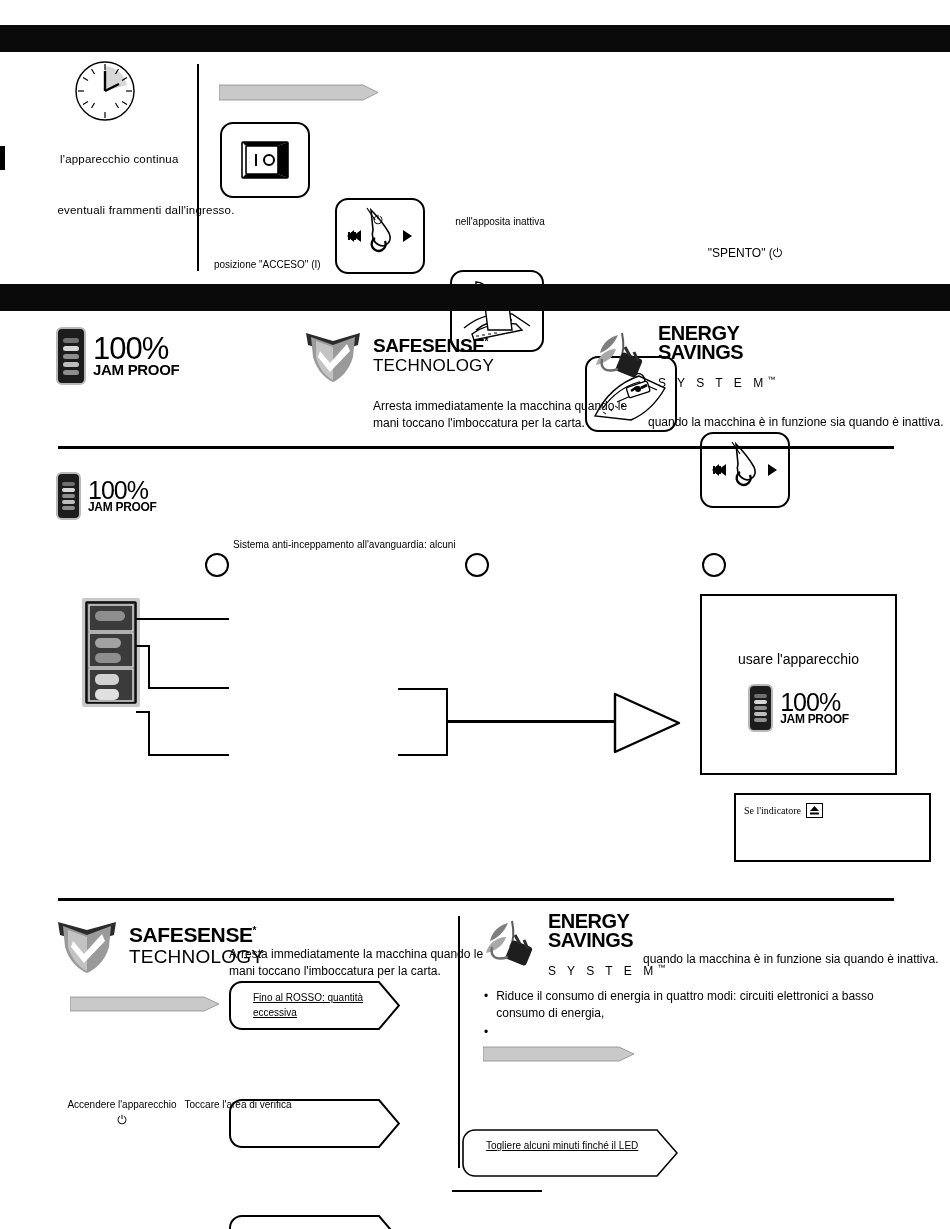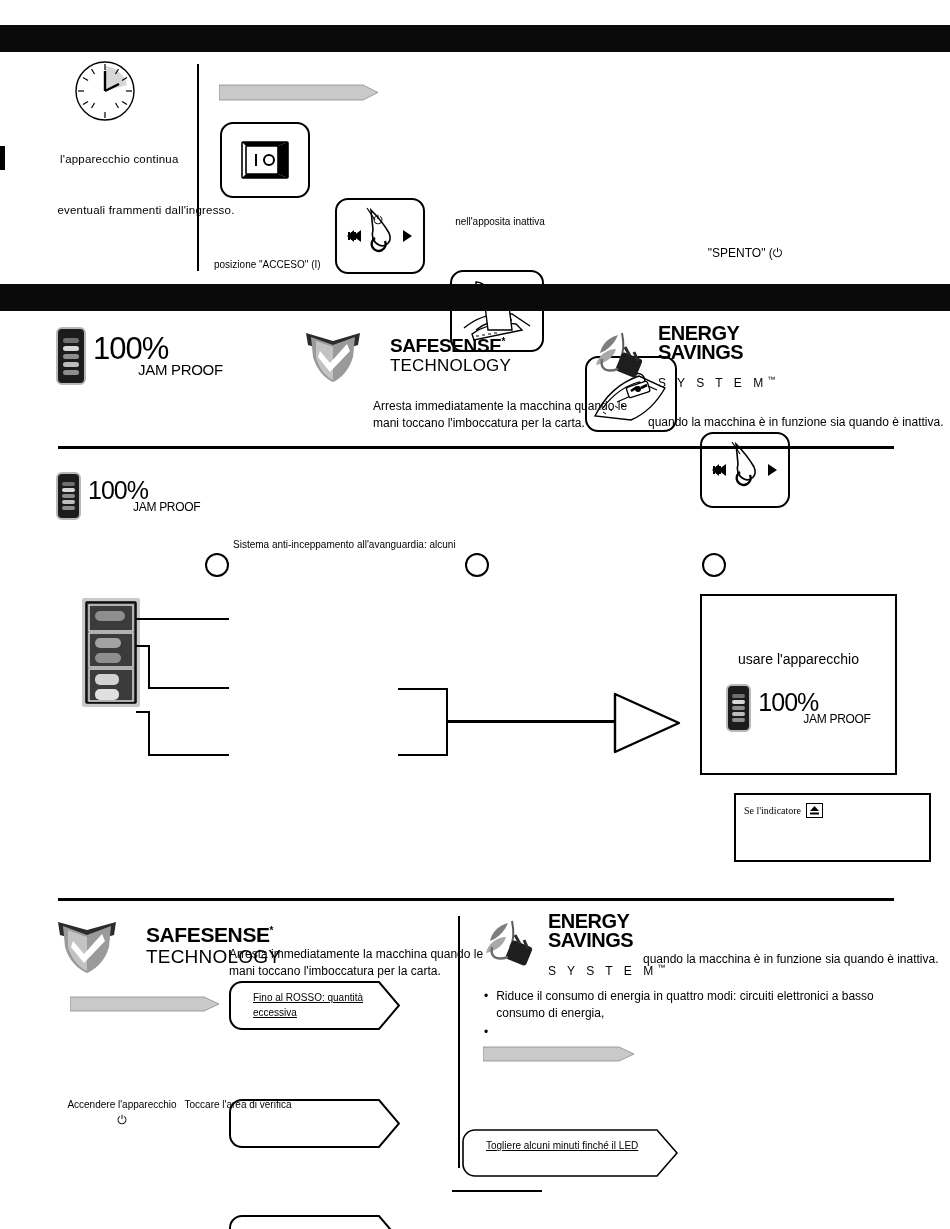--- a/index.html
+++ b/index.html
@@ -18,28 +18,28 @@
   .tile{border:2px solid #000;border-radius:13px;background:#fff;position:relative;overflow:hidden;}
   .tile svg{display:block;width:100%;height:100%;}
 
   
   .jam{display:flex;align-items:center;gap:7px;}
   .jam .bars{width:26px;height:48px;background:#1c1c1c;border:2px solid #b8b8b8;border-radius:6px;
              display:flex;flex-direction:column;justify-content:center;align-items:center;gap:3px;padding:3px 0;}
   .jam .bars i{display:block;width:16px;height:5px;border-radius:3px;}
   .jam .txt{line-height:.92;}
   .jam .pct{font-size:31px;font-weight:400;letter-spacing:-1px;}
-  .jam .jp{font-size:15px;font-weight:normal;letter-spacing:-.3px;margin-left:45px;}
+  .jam .jp{font-size:15px;font-weight:bold;letter-spacing:-.3px;}
   .jam.small .bars{width:21px;height:38px;gap:2px;}
   .jam.small .bars i{width:13px;height:4px;}
   .jam.small .pct{font-size:25px;}
   .jam.small .jp{font-size:12px;}
 
   
-  .ss{display:flex;align-items:center;gap:26px;}
+  .ss{display:flex;align-items:center;gap:9px;}
   .ss .words{line-height:1;}
   .ss .w1{font-size:19px;font-weight:bold;letter-spacing:-.4px;}
   .ss .w1 sup{font-size:10px;}
   .ss .w2{font-size:17px;letter-spacing:.2px;margin-top:2px;}
 
   
   .es{display:flex;align-items:center;gap:8px;}
   .es .words{line-height:.95;}
   .es .e1,.es .e2{font-size:20px;font-weight:bold;letter-spacing:-.5px;}
   .es .e3{font-size:12px;letter-spacing:4px;margin-top:14px;}

